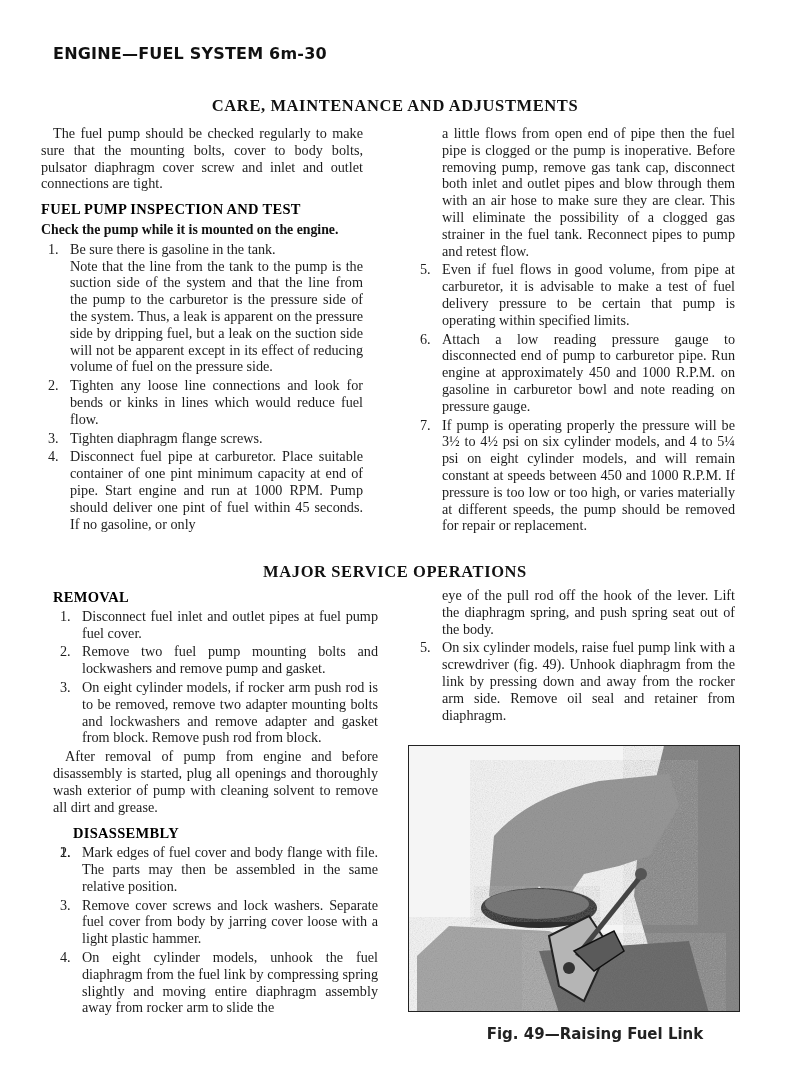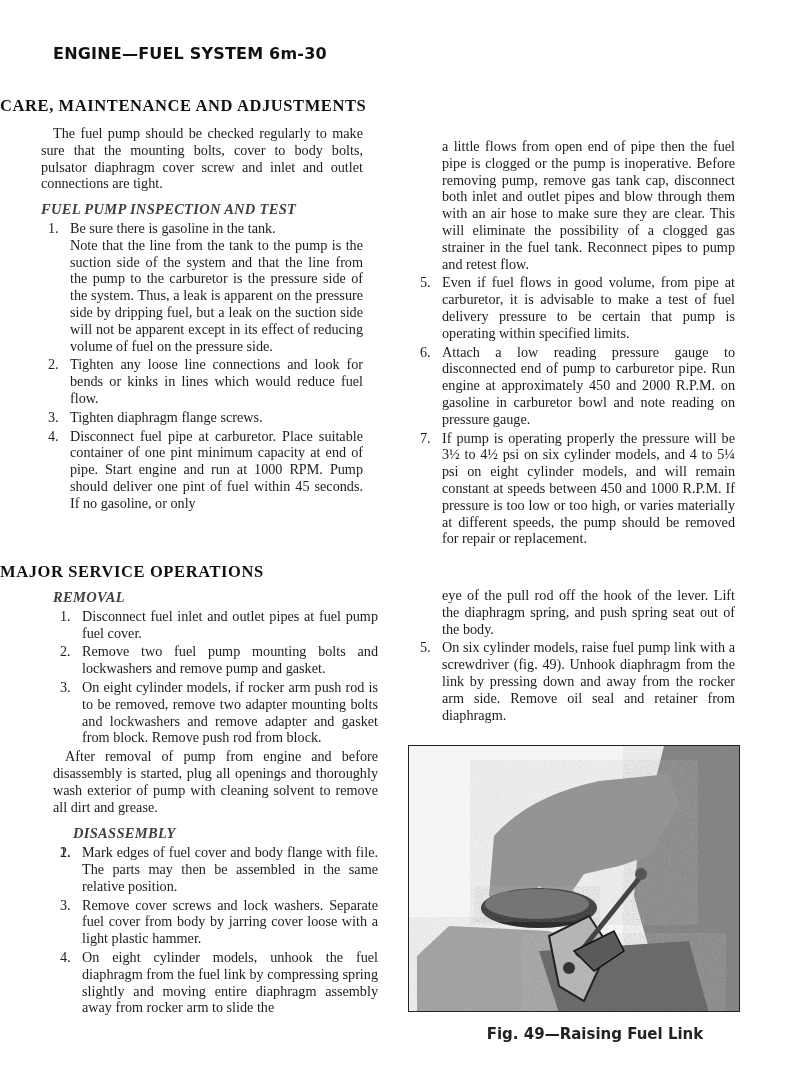--- a/index.html
+++ b/index.html
@@ -6,31 +6,30 @@
   body {
     width: 790px; height: 1085px; background: #ffffff; position: relative; overflow: hidden;
     font-family: "DejaVu Serif", "Liberation Serif", serif; color: #1a1a1a;
   }
   .running-head {
     position: absolute; left: 53px; top: 44px;
     font-family: "DejaVu Sans", "Liberation Sans", sans-serif; font-weight: bold; font-size: 16px;
     letter-spacing: 0.2px; color: #111;
   }
   .section-title {
-    position: absolute; left: 0; width: 790px; text-align: left;
+    position: absolute; left: 0; width: 790px; text-align: center;
     font-family: "Liberation Serif", "DejaVu Serif", serif; font-weight: bold; font-size: 16.5px; letter-spacing: 0.6px; color: #111;
   }
   .col {
     position: absolute; font-family: "Liberation Serif", "DejaVu Serif", serif; font-size: 14.2px; line-height: 16.8px; color: #1c1c1c;
   }
   .col p { margin: 0; text-align: justify; text-indent: 12px; }
   .subhead {
-    font-family: "Liberation Serif", "DejaVu Serif", serif; font-weight: bold; font-size: 14.5px; letter-spacing: 0.3px; color: #404040;
+    font-family: "Liberation Serif", "DejaVu Serif", serif; font-weight: bold; font-size: 14.5px; letter-spacing: 0.3px; color: #000000;
     margin: 0;
-    font-style: italic;
   }
   .lead { font-weight: bold; font-size: 13.8px; margin: 0; color: #111; }
   ol.steps { list-style: none; margin: 0; padding: 0; }
   ol.steps li { position: relative; padding-left: 29px; text-align: justify; margin: 0 0 2px 0; }
   ol.steps li .num { position: absolute; left: 7px; top: 0; }
   .figure-frame {
     position: absolute; left: 408px; top: 745px; width: 332px; height: 267px;
     border: 1.5px solid #222; box-sizing: border-box; overflow: hidden;
     background: #f4f4f4;
   }
@@ -42,20 +41,21 @@
 </head>
 <body>
 
 <div class="running-head">ENGINE—FUEL SYSTEM 6m-30</div>
 
 <div class="section-title" style="top:96px;">CARE, MAINTENANCE AND ADJUSTMENTS</div>
 
 <div class="col" style="left:41px; top:125px; width:322px;">
   <p>The fuel pump should be checked regularly to make sure that the mounting bolts, cover to body bolts, pulsator diaphragm cover screw and inlet and outlet connections are tight.</p>
   <div class="subhead" style="margin-top:9px;">FUEL PUMP INSPECTION AND TEST</div>
+  <div class="lead" style="margin-top:4px;">Check the pump while it is mounted on the engine.</div>
   <ol class="steps" style="margin-top:2px;">
     <li>
       <span class="num">1.</span>
       <span>Be sure there is gasoline in the tank.</span><br>
       <span>Note that the line from the tank to the pump is the suction side of the system and that the line from the pump to the carburetor is the pressure side of the system. Thus, a leak is apparent on the pressure side by dripping fuel, but a leak on the suction side will not be apparent except in its effect of reducing volume of fuel on the pressure side.</span>
     </li>
     <li>
       <span class="num">2.</span>
       <span>Tighten any loose line connections and look for bends or kinks in lines which would reduce fuel flow.</span>
     </li>
@@ -63,32 +63,32 @@
       <span class="num">3.</span>
       <span>Tighten diaphragm flange screws.</span>
     </li>
     <li>
       <span class="num">4.</span>
       <span>Disconnect fuel pipe at carburetor. Place suitable container of one pint minimum capacity at end of pipe. Start engine and run at 1000 RPM. Pump should deliver one pint of fuel within 45 seconds. If no gasoline, or only</span>
     </li>
   </ol>
 </div>
 
-<div class="col" style="left:413px; top:138px; width:322px;">
+<div class="col" style="left:413px; top:125px; width:322px;">
   <ol class="steps">
     <li>
       <span>a little flows from open end of pipe then the fuel pipe is clogged or the pump is inoperative. Before removing pump, remove gas tank cap, disconnect both inlet and outlet pipes and blow through them with an air hose to make sure they are clear. This will eliminate the possibility of a clogged gas strainer in the fuel tank. Reconnect pipes to pump and retest flow.</span>
     </li>
     <li>
       <span class="num">5.</span>
       <span>Even if fuel flows in good volume, from pipe at carburetor, it is advisable to make a test of fuel delivery pressure to be certain that pump is operating within specified limits.</span>
     </li>
     <li>
       <span class="num">6.</span>
-      <span>Attach a low reading pressure gauge to disconnected end of pump to carburetor pipe. Run engine at approximately 450 and 2000 R.P.M. on gasoline in carburetor bowl and note reading on pressure gauge.</span>
+      <span>Attach a low reading pressure gauge to disconnected end of pump to carburetor pipe. Run engine at approximately 450 and 1000 R.P.M. on gasoline in carburetor bowl and note reading on pressure gauge.</span>
     </li>
     <li>
       <span class="num">7.</span>
       <span>If pump is operating properly the pressure will be 3½ to 4½ psi on six cylinder models, and 4 to 5¼ psi on eight cylinder models, and will remain constant at speeds between 450 and 1000 R.P.M. If pressure is too low or too high, or varies materially at different speeds, the pump should be removed for repair or replacement.</span>
     </li>
   </ol>
 </div>
 
 <div class="section-title" style="top:562px;">MAJOR SERVICE OPERATIONS</div>
 

